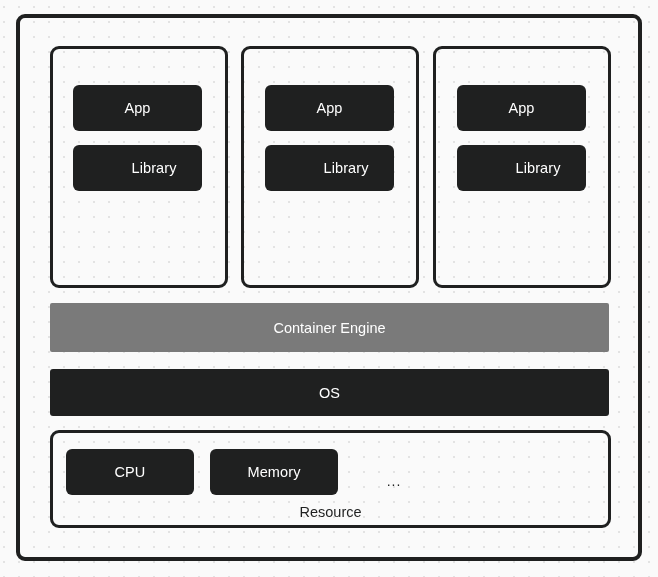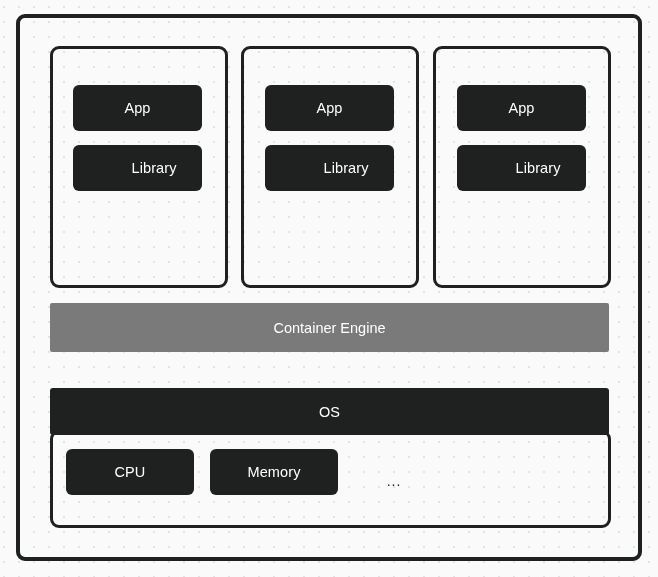--- a/index.html
+++ b/index.html
@@ -87,21 +87,21 @@
     display: flex;
     align-items: center;
     justify-content: center;
     font-size: 14.5px;
     border-radius: 2px;
   }
 
   
   #os-bar {
     left: 50px;
-    top: 388px;
+    top: 369px;
     width: 559px;
     height: 47px;
     background: #1f2020;
     color: #ffffff;
     display: flex;
     align-items: center;
     justify-content: center;
     font-size: 14.5px;
     border-radius: 3px;
   }
@@ -170,14 +170,15 @@
   <div class="abs dark-block lib-block col3">Library</div>
 
   <div class="abs" id="container-engine-bar">Container Engine</div>
 
   <div class="abs" id="os-bar">OS</div>
 
   <div class="abs" id="resource-box"></div>
   <div class="abs dark-block res-block" id="res-cpu">CPU</div>
   <div class="abs dark-block res-block" id="res-memory">Memory</div>
   <div class="abs" id="res-ellipsis">...</div>
+  <div class="abs" id="resource-label">Resource</div>
 
 </div>
 
 </body></html>

